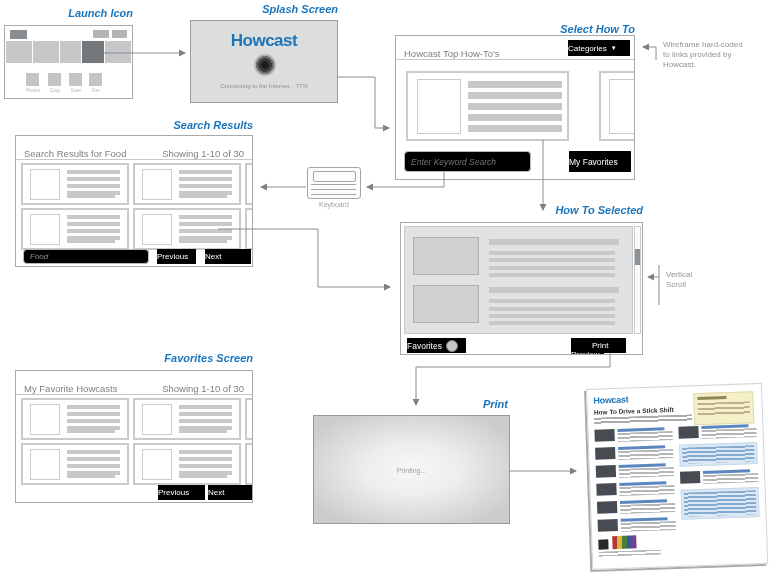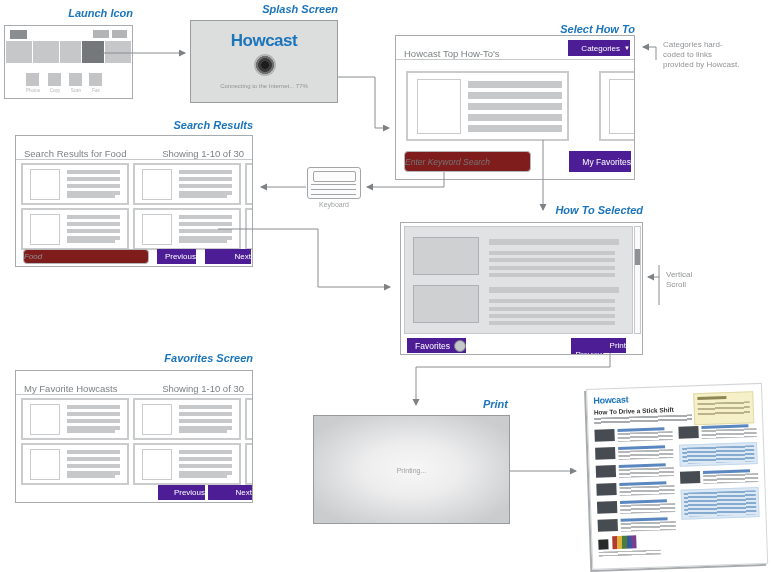--- a/index.html
+++ b/index.html
@@ -3,35 +3,35 @@
 <meta charset="utf-8">
 <style>
   html,body{margin:0;padding:0}
   body{width:772px;height:572px;position:relative;background:#fff;overflow:hidden;
        font-family:"Liberation Sans",sans-serif;-webkit-font-smoothing:antialiased}
   .abs{position:absolute}
   .screen{position:absolute;background:#fff;border:1px solid #a7abae;overflow:hidden;box-sizing:border-box}
   .wire-title{position:absolute;color:#1B75BC;font-style:italic;font-weight:bold;font-size:11px;white-space:nowrap}
   .hdr{position:absolute;left:0;top:0;right:0;height:23px;border-bottom:1px solid #c6c9cb;
        color:#7d8184;font-size:9.5px;display:flex;align-items:flex-end;justify-content:space-between;padding:0 8px}
-  .btn{background:#4c1d95;color:#fff;display:flex;align-items:center;justify-content:flex-end;
+  .btn{background:#000000;color:#fff;display:flex;align-items:center;justify-content:flex-start;
        font-size:8px;position:absolute;box-sizing:border-box;cursor:pointer}
   .blk{position:absolute}
   .tile{position:absolute;top:15px;height:22px;background:#c5c7c9}
   .appicon{position:absolute;top:47px;width:13px;height:13px;background:#c2c4c6}
   .applbl{position:absolute;top:62px;width:24px;text-align:center;font-size:4.5px;color:#b3b5b7}
   .cardgrid{position:absolute;left:5px;top:27px;width:233px;height:87px;overflow:hidden;
             display:grid;grid-template-columns:repeat(3,108px);grid-auto-rows:42px;gap:3px 4px}
   .card{border:2px solid #c9cbcd;position:relative;background:#fff;box-sizing:border-box}
   .card .thumb{position:absolute;left:7px;top:4px;width:28px;height:29px;border:1px solid #c9cbcd}
   .card .lines{position:absolute;left:44px;top:5px;right:7px;height:25px;
                background:repeating-linear-gradient(to bottom,#c6c8ca 0 4px,rgba(0,0,0,0) 4px 7px)}
   .card .lineshort{position:absolute;left:44px;top:29px;width:48px;height:4px;background:#c6c8ca}
   .wirein{position:absolute;border:1px solid #b5b8bb;border-radius:4px;font-family:"Liberation Sans",sans-serif;
-          font-style:italic;font-size:8.5px;color:#8d9194;padding:0 0 0 0;box-sizing:border-box;background:#7f1d1d}
+          font-style:italic;font-size:8.5px;color:#8d9194;padding:0 0 0 6px;box-sizing:border-box;background:#000000}
   .note{position:absolute;font-size:8px;line-height:10px;color:#909396}
   .doc-title{position:absolute;right:4px;top:4px;text-align:right;font-size:13.5px;line-height:17px;color:#3d4043}
   svg.flow{position:absolute;left:0;top:0;z-index:40;pointer-events:none}
   .step{display:flex;gap:3px}
   .sthumb{width:20px;height:12px;background:#474c52;flex:none}
   .scol{display:flex;flex-direction:column;gap:1px;flex:1}
   .stitle{height:3px;background:#5b87c0;width:85%}
   .slines{height:9px;background:repeating-linear-gradient(to bottom,#b4b6b8 0 2px,rgba(0,0,0,0) 2px 4px)}
   .pblue{background:#DCE8F4;border:1px solid #c5d9ec;padding:2px;box-sizing:border-box}
   .pblue > div{height:100%;background:repeating-linear-gradient(to bottom,#86abd1 0 2px,rgba(0,0,0,0) 2px 4px)}
@@ -296,14 +296,14 @@
         </div>
     </div>
   </div>
   <div style="display:flex;gap:4px;align-items:flex-end;margin-top:4px">
     <div style="width:10px;height:10px;background:#27292b"></div>
     <div style="width:24px;height:13px;background:linear-gradient(90deg,#b23a32 0 20%,#dfb23c 20% 40%,#4a7d3c 40% 60%,#35589e 60% 80%,#7a3e8e 80%)"></div>
   </div>
   <div style="width:62px;height:5px;margin-top:2px;background:repeating-linear-gradient(to bottom,#b5b7b9 0 1.5px,rgba(0,0,0,0) 1.5px 3.5px)"></div>
 </div>
 
-<div class="note" style="left:663px;top:40px;width:80px">Categories hard-coded to links provided by Howcast.</div>
+<div class="note" style="left:663px;top:40px;width:80px">Wireframe hard-coded to links provided by Howcast.</div>
 <div class="note" style="left:666px;top:270px;width:42px">Vertical Scroll</div>
 
 </body></html>

